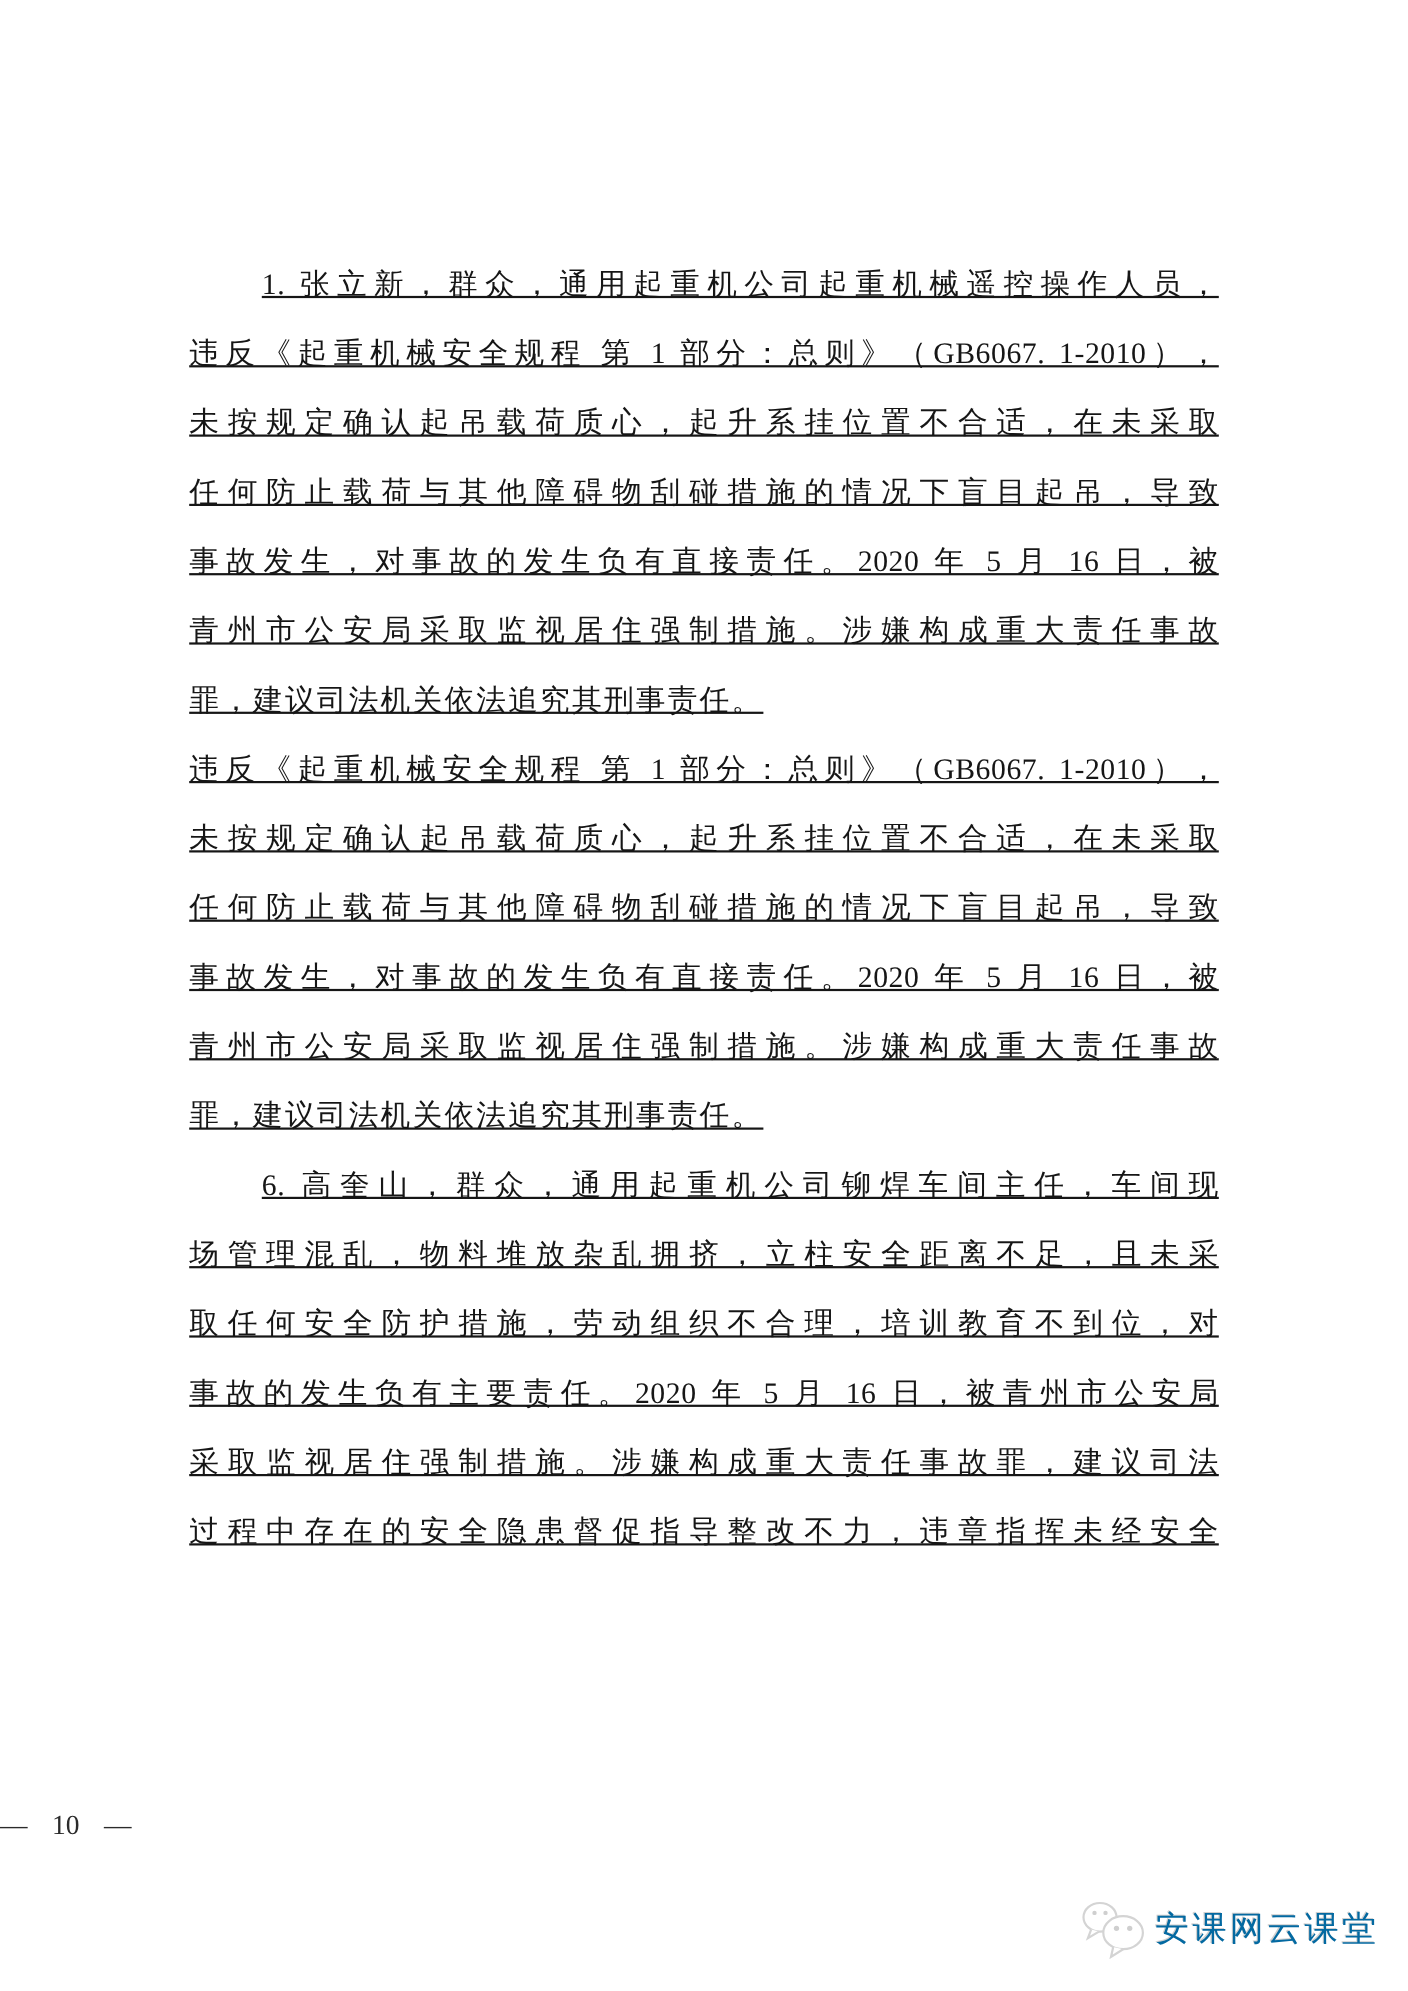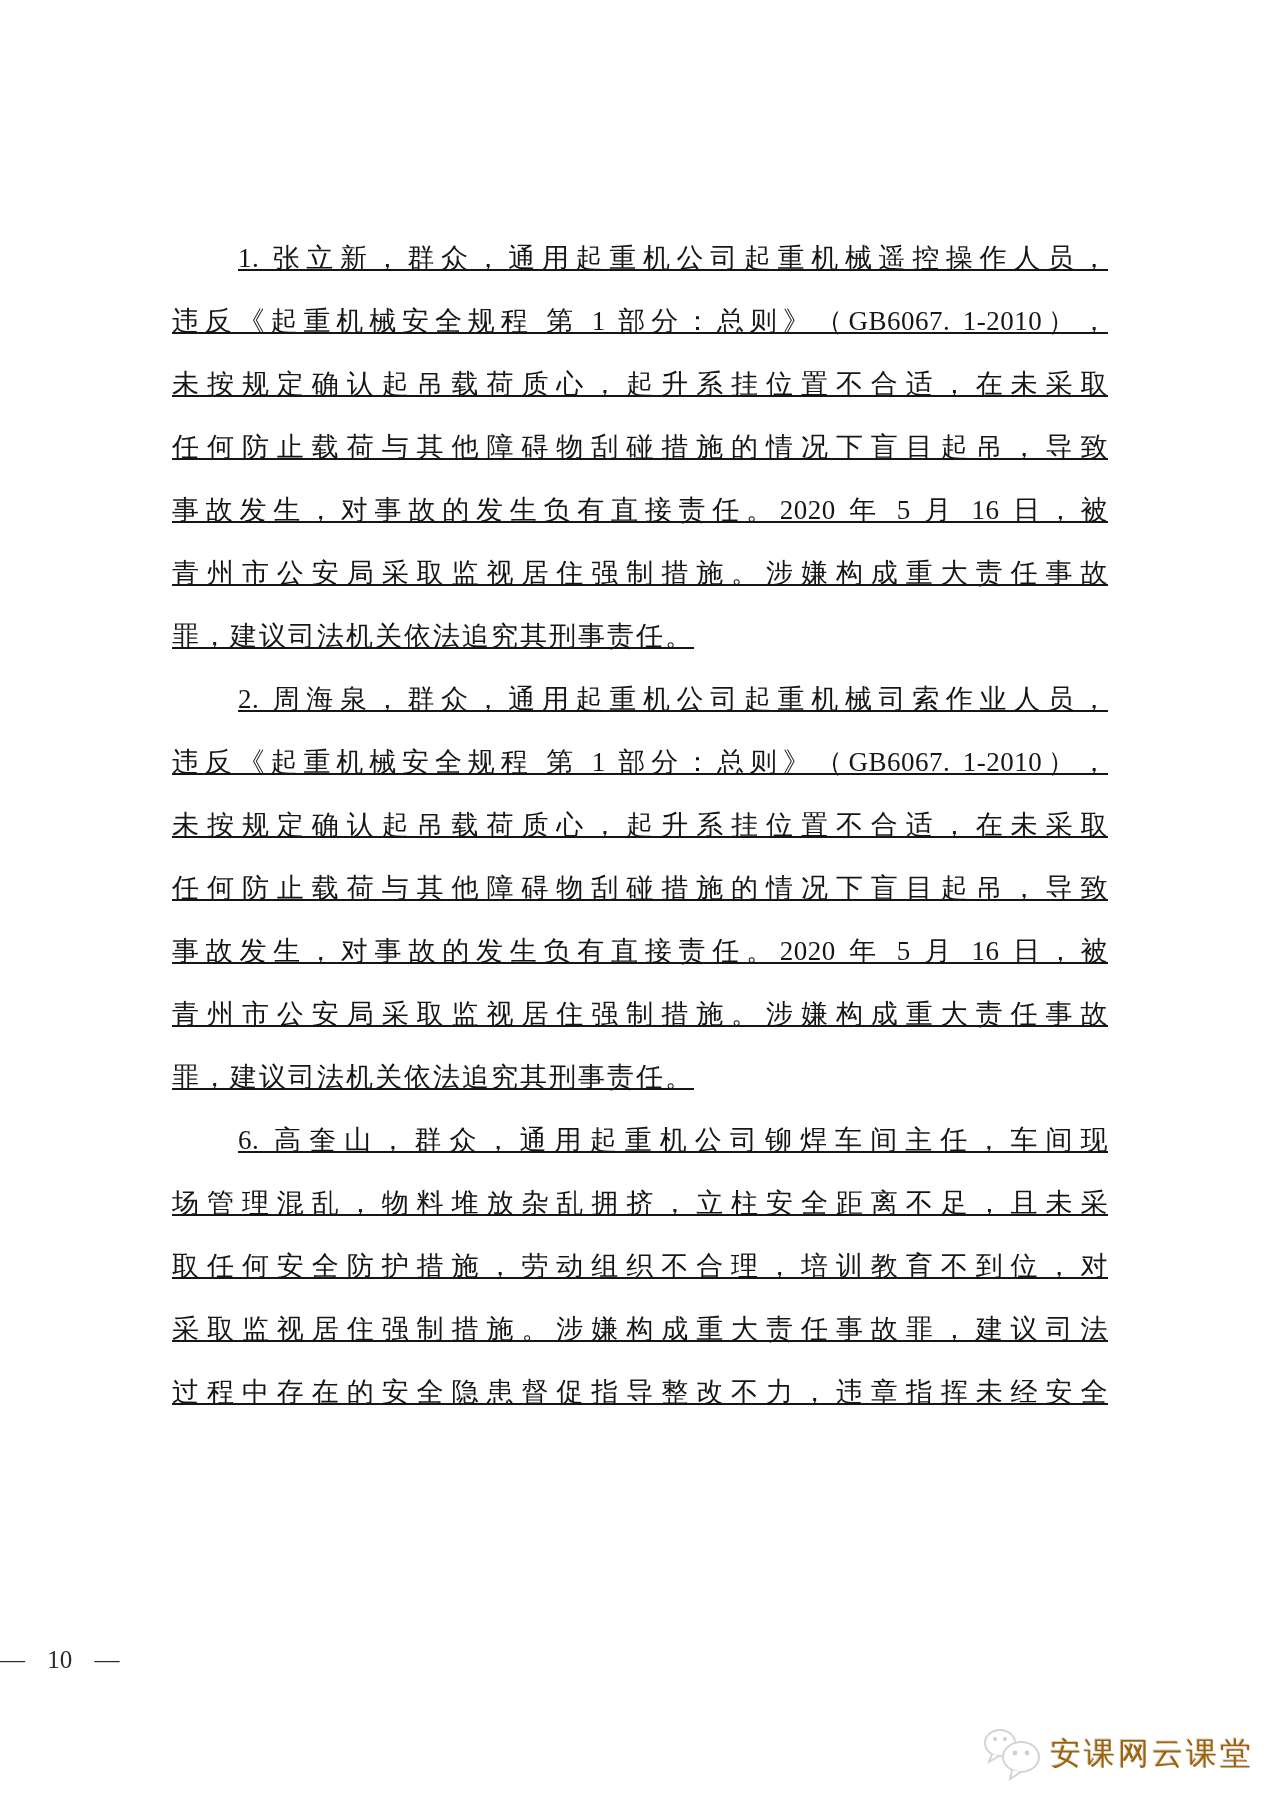--- a/index.html
+++ b/index.html
@@ -43,21 +43,21 @@
   .watermark {
     position: absolute; left: 981px; top: 1727px;
     display: flex; align-items: center;
   }
   .wm-icon { display: block; }
   .wm-text {
     font-family: "Liberation Sans", "DejaVu Sans", sans-serif;
     font-size: 31px;
     letter-spacing: 3px;
     margin-left: 7px;
-    color: #a16207;
+    color: #0369a1;
     text-shadow: -1px -1px 0 #cfcfcf, 1px 1px 0 #ffffff;
   }
 </style>
 </head>
 <body>
 
 <div class="page">
 
   <div class="text-block">
 
@@ -65,33 +65,33 @@
       <div class="line jl ind">1. 张立新，群众，通用起重机公司起重机械遥控操作人员，</div>
       <div class="line jl">违反《起重机械安全规程 第 1 部分：总则》（GB6067. 1-2010），</div>
       <div class="line jl">未按规定确认起吊载荷质心，起升系挂位置不合适，在未采取</div>
       <div class="line jl">任何防止载荷与其他障碍物刮碰措施的情况下盲目起吊，导致</div>
       <div class="line jl">事故发生，对事故的发生负有直接责任。2020 年 5 月 16 日，被</div>
       <div class="line jl">青州市公安局采取监视居住强制措施。涉嫌构成重大责任事故</div>
       <div class="line">罪，建议司法机关依法追究其刑事责任。</div>
     </div>
 
     <div>
-      <div class="line jl ind">2. 周海泉，群众，通用起重机公司起重机械司索作业人员，</div>
       <div class="line jl">违反《起重机械安全规程 第 1 部分：总则》（GB6067. 1-2010），</div>
       <div class="line jl">未按规定确认起吊载荷质心，起升系挂位置不合适，在未采取</div>
       <div class="line jl">任何防止载荷与其他障碍物刮碰措施的情况下盲目起吊，导致</div>
       <div class="line jl">事故发生，对事故的发生负有直接责任。2020 年 5 月 16 日，被</div>
       <div class="line jl">青州市公安局采取监视居住强制措施。涉嫌构成重大责任事故</div>
       <div class="line">罪，建议司法机关依法追究其刑事责任。</div>
     </div>
 
     <div>
       <div class="line jl ind">6. 高奎山，群众，通用起重机公司铆焊车间主任，车间现</div>
       <div class="line jl">场管理混乱，物料堆放杂乱拥挤，立柱安全距离不足，且未采</div>
       <div class="line jl">取任何安全防护措施，劳动组织不合理，培训教育不到位，对</div>
+      <div class="line jl">事故的发生负有主要责任。2020 年 5 月 16 日，被青州市公安局</div>
       <div class="line jl">采取监视居住强制措施。涉嫌构成重大责任事故罪，建议司法</div>
     </div>
 
     <div>
       <div class="line jl">过程中存在的安全隐患督促指导整改不力，违章指挥未经安全</div>
     </div>
 
   </div>
 
   <div class="footer">— 10 —</div>

